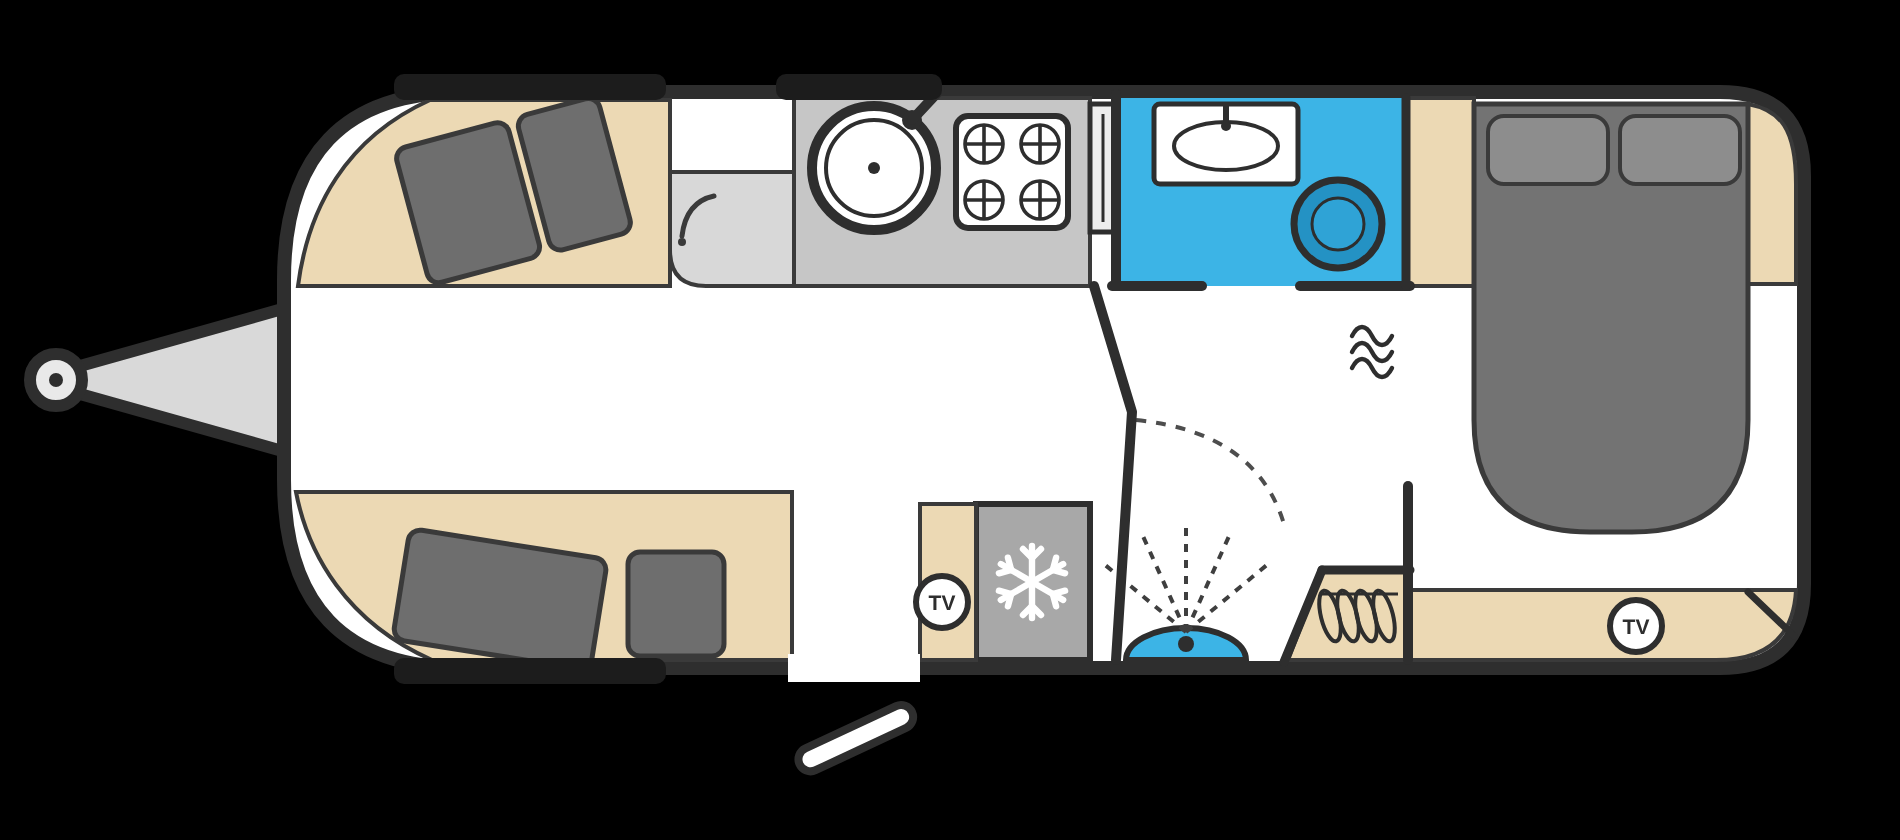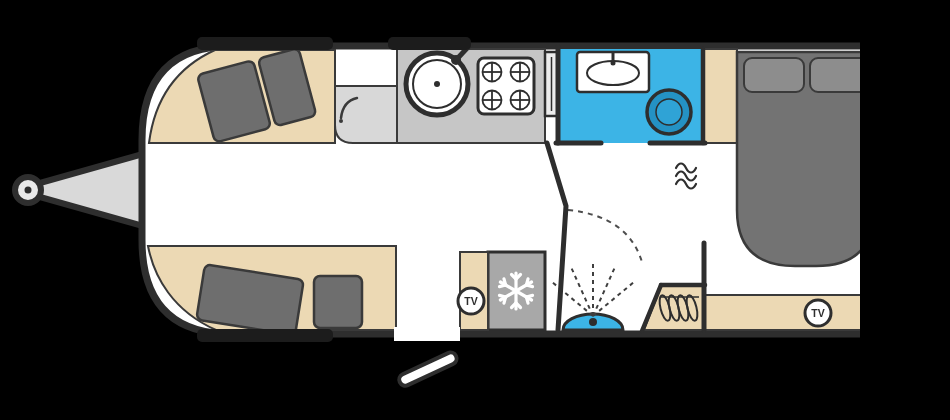--- a/index.html
+++ b/index.html
@@ -1,17 +1,17 @@
 <!DOCTYPE html>
 <html><head>
 <meta charset="utf-8">
 <style>
   html,body { margin:0; padding:0; background:#000; }
   .stage {
-    position:relative; width:860px; height:420px; background:#000;
+    position:relative; width:950px; height:420px; background:#000;
     overflow:hidden; font-family:"Liberation Sans", sans-serif;
   }
   svg { display:block; }
   text.tv-label {
     font-family:"Liberation Sans", sans-serif;
     font-size:10.5px; font-weight:bold; fill:#2e2e2e;
     text-anchor:middle;
   }
 </style>
 </head>

